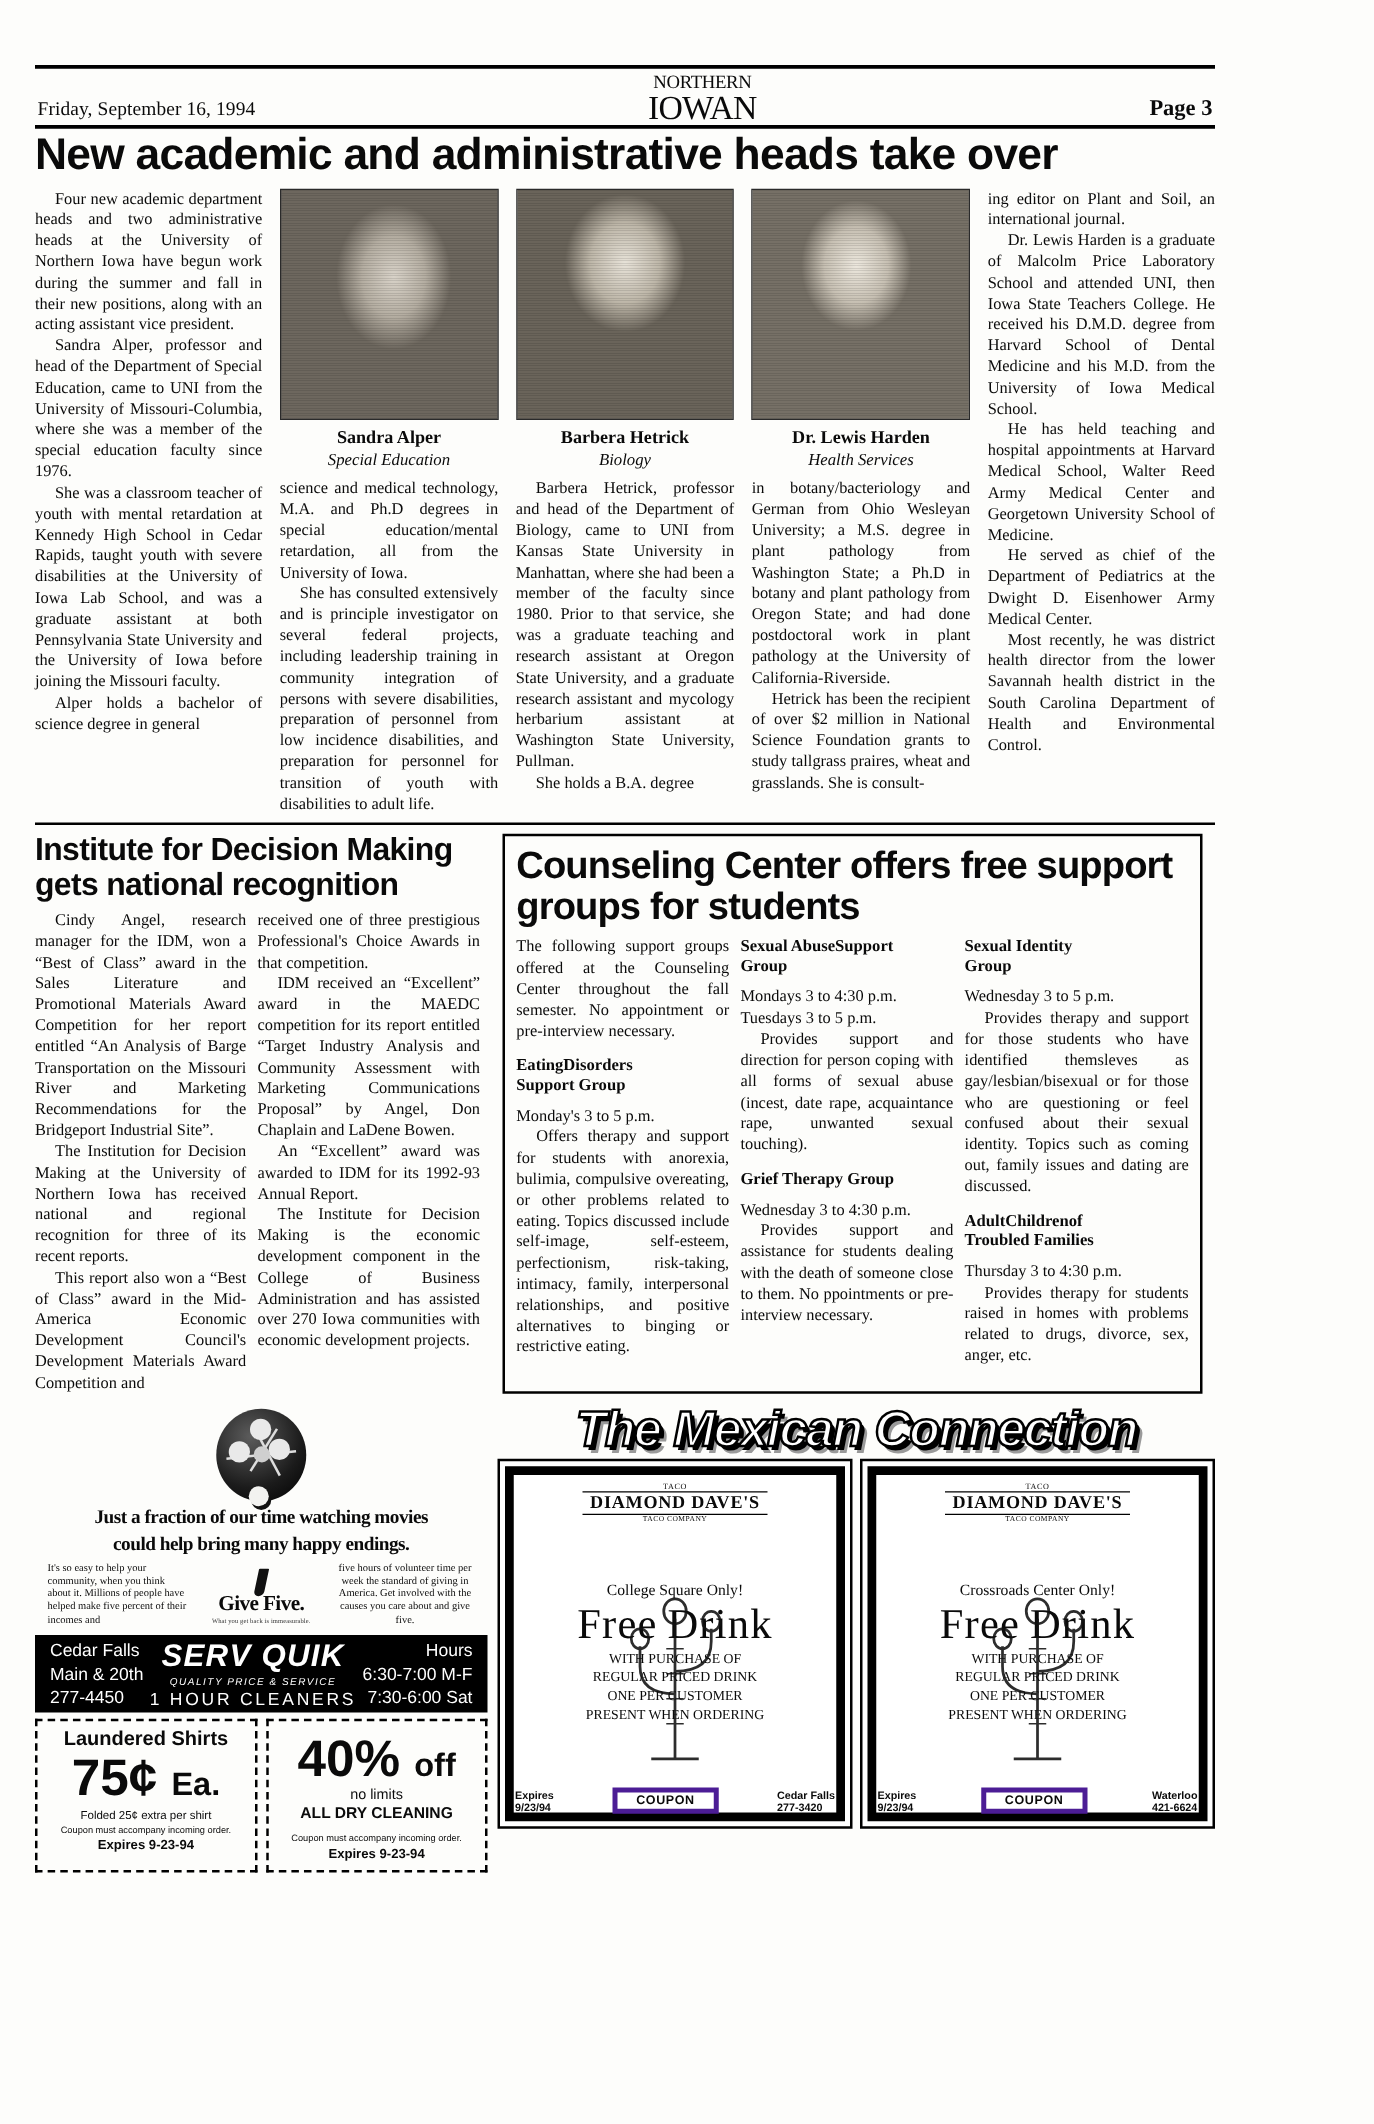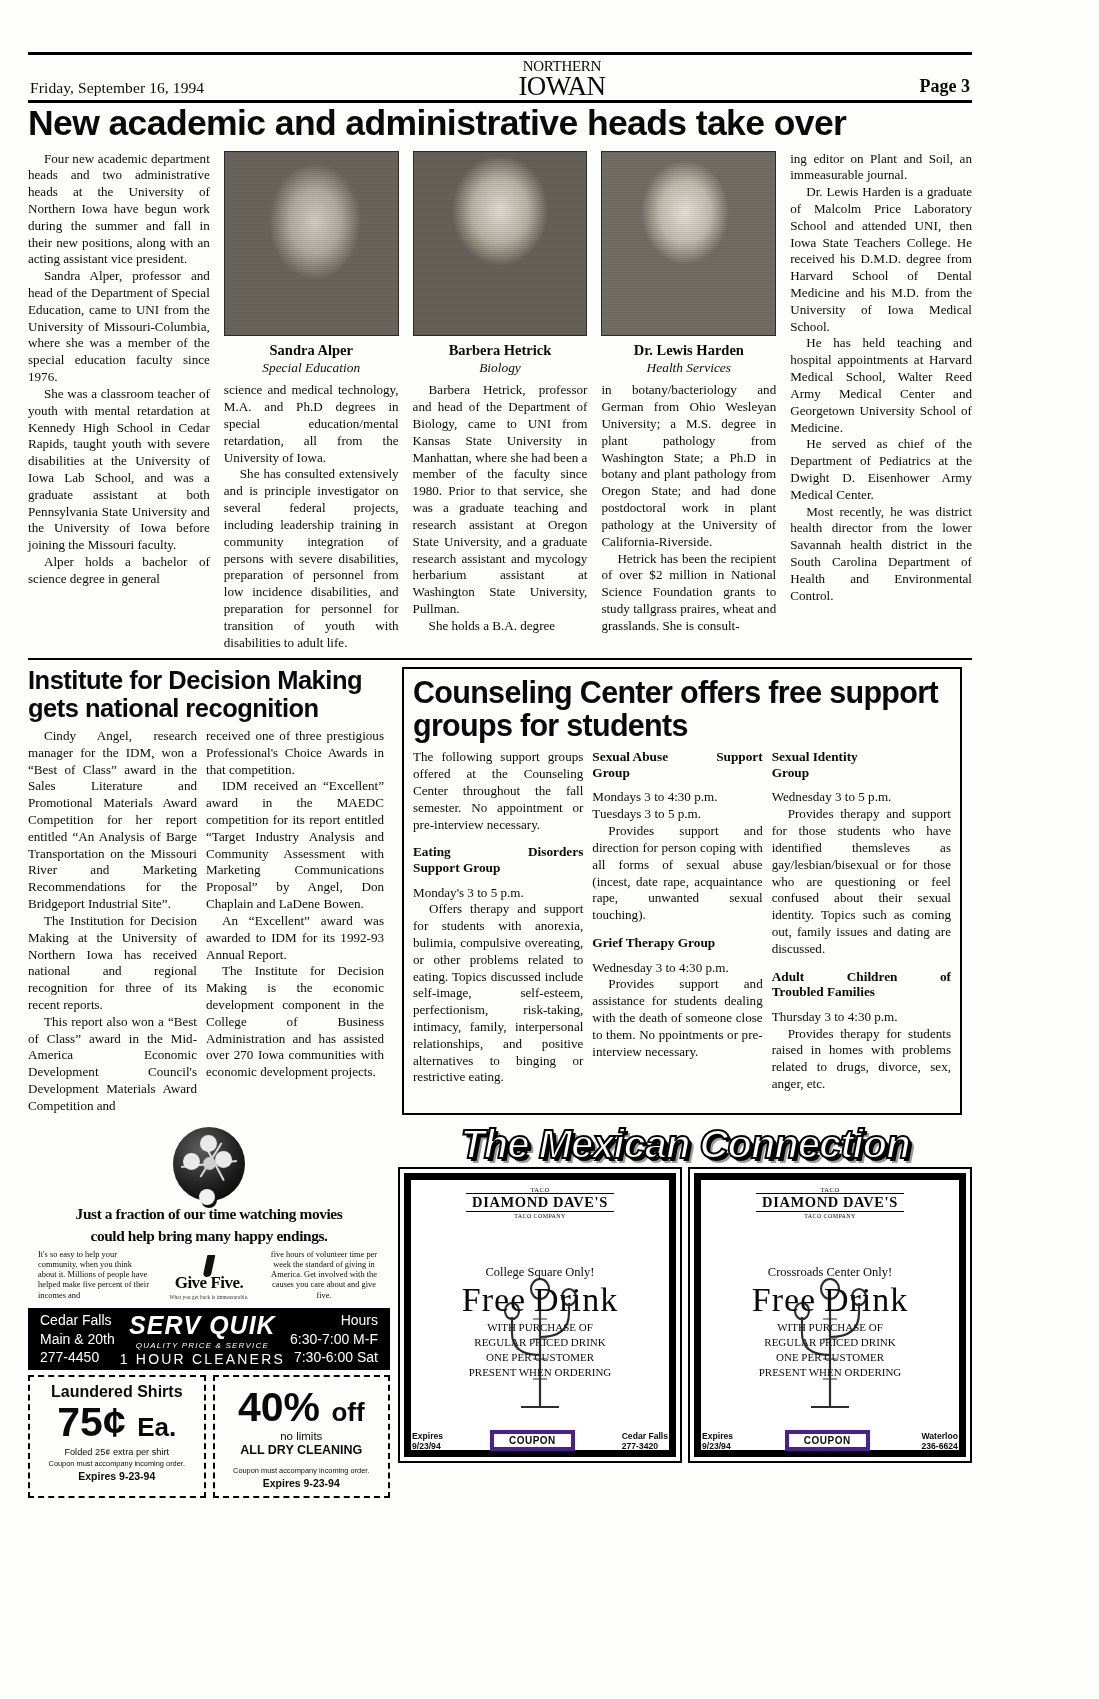--- a/index.html
+++ b/index.html
@@ -85,21 +85,21 @@
 
   .ccbox { width:560px; border:2px solid #000; padding:7px 9px 9px 9px; }
   .cc-head {
     font-family:"Liberation Sans",sans-serif; font-weight:bold;
     font-size:30.5px; line-height:1.08; letter-spacing:-0.7px; margin-bottom:7px;
   }
   .cc-cols { display:flex; }
   .cc-cols .c { width:180px; padding-right:9px; }
   .cc-cols .c:last-child { padding-right:0; }
   .grp-head { font-weight:bold; font-size:13.3px; line-height:1.25;
-              margin:11px 0 8px 0; display:flex; justify-content:space-between; }
+              margin:11px 0 8px 0; display:flex; justify-content:flex-start; }
   .grp-head.single { display:block; }
   .grp-head span { white-space:nowrap; }
 
   
   .ads { display:flex; margin-top:9px; }
   .ad-left { width:370px; padding-right:8px; }
   .ad-right { width:574px; }
 
   
   .gf { text-align:center; padding-top:3px; }
@@ -239,21 +239,21 @@
 
     <div class="c col">
       <div class="photo p3"></div>
       <div class="cap-name">Dr. Lewis Harden</div>
       <div class="cap-role">Health Services</div>
       <p class="noindent">in botany/bacteriology and German from Ohio Wesleyan University; a M.S. degree in plant pathology from Washington State; a Ph.D in botany and plant pathology from Oregon State; and had done postdoctoral work in plant pathology at the University of California-Riverside.</p>
       <p>Hetrick has been the recipient of over $2 million in National Science Foundation grants to study tallgrass praires, wheat and grasslands. She is consult-</p>
     </div>
 
     <div class="c last col">
-      <p class="noindent">ing editor on Plant and Soil, an immeasurable journal.</p>
+      <p class="noindent">ing editor on Plant and Soil, an international journal.</p>
       <p>Dr. Lewis Harden is a graduate of Malcolm Price Laboratory School and attended UNI, then Iowa State Teachers College. He received his D.M.D. degree from Harvard School of Dental Medicine and his M.D. from the University of Iowa Medical School.</p>
       <p>He has held teaching and hospital appointments at Harvard Medical School, Walter Reed Army Medical Center and Georgetown University School of Medicine.</p>
       <p>He served as chief of the Department of Pediatrics at the Dwight D. Eisenhower Army Medical Center.</p>
       <p>Most recently, he was district health director from the lower Savannah health district in the South Carolina Department of Health and Environmental Control.</p>
     </div>
   </div>
 
   <div class="rule-mid"></div>
 
   <div class="midband">
@@ -498,21 +498,21 @@
             </div>
           </div>
           <div class="mex-foot">
             <div>
               <div>Expires</div>
               <div>9/23/94</div>
             </div>
             <div class="ctr">COUPON</div>
             <div>
               <div>Waterloo</div>
-              <div>236-6624</div>
+              <div>421-6624</div>
             </div>
           </div>
         </div>
 
       </div>
     </div>
   </div>
 
 </div>
 

